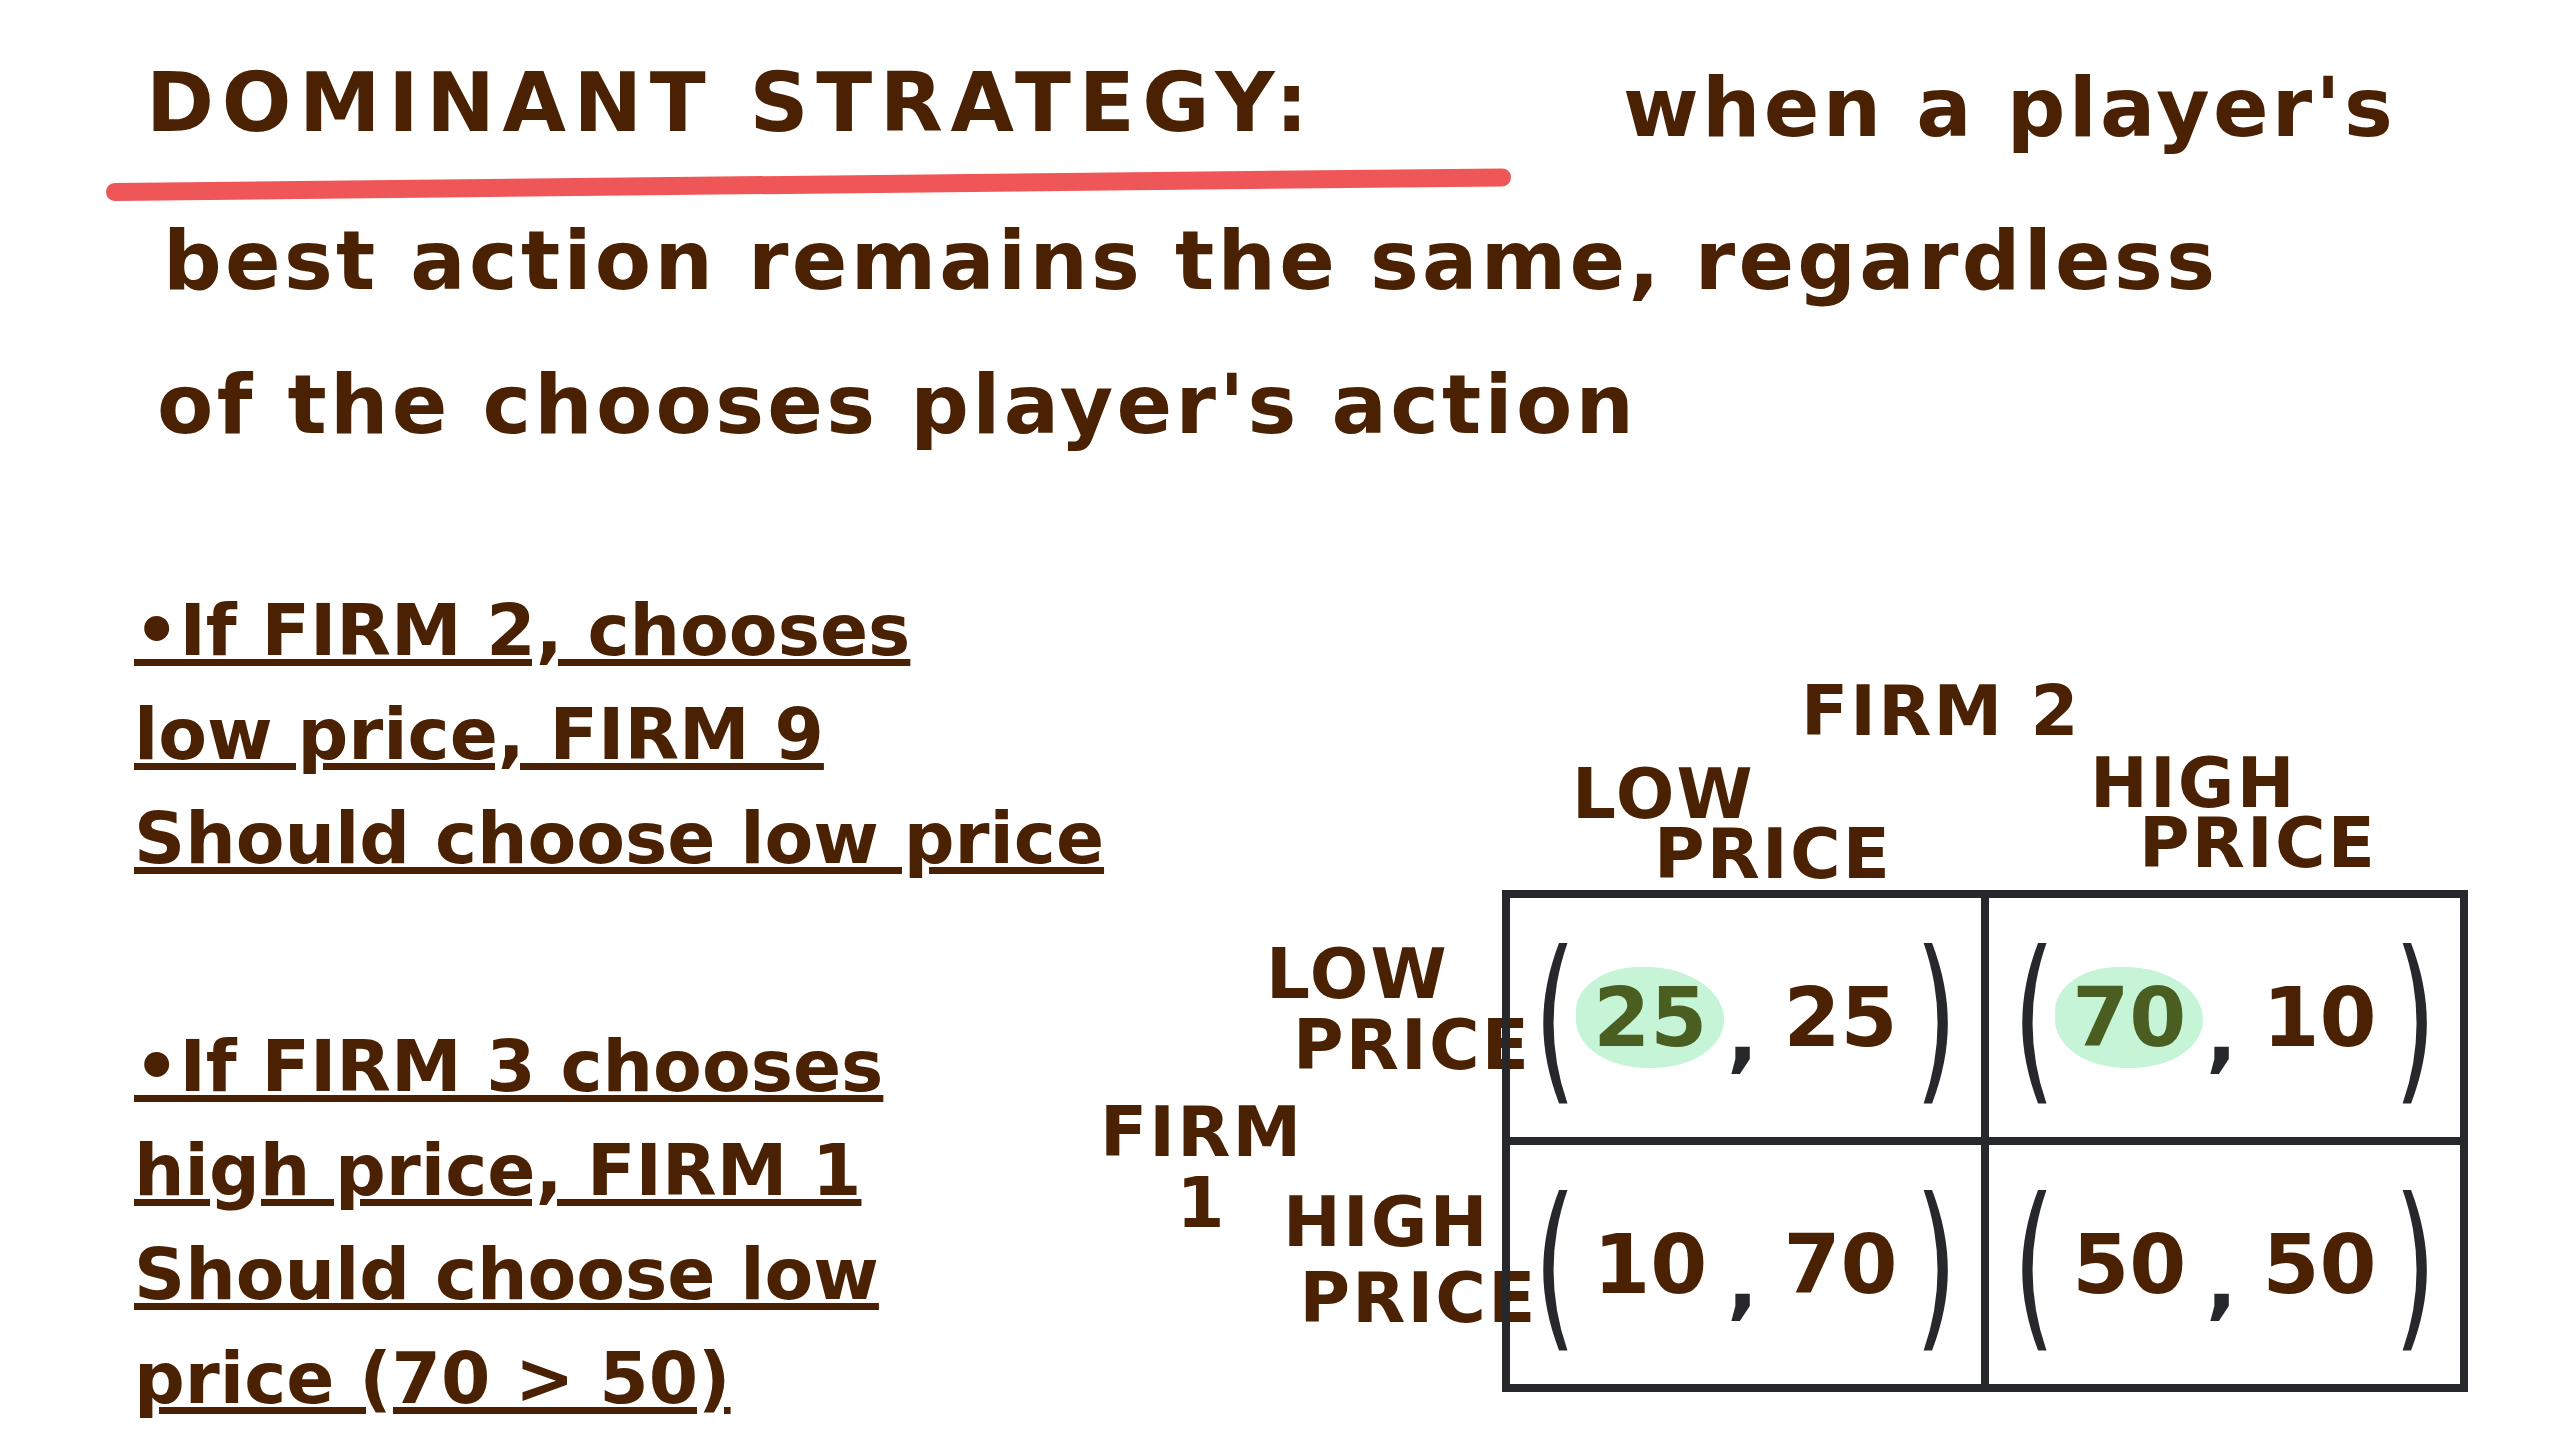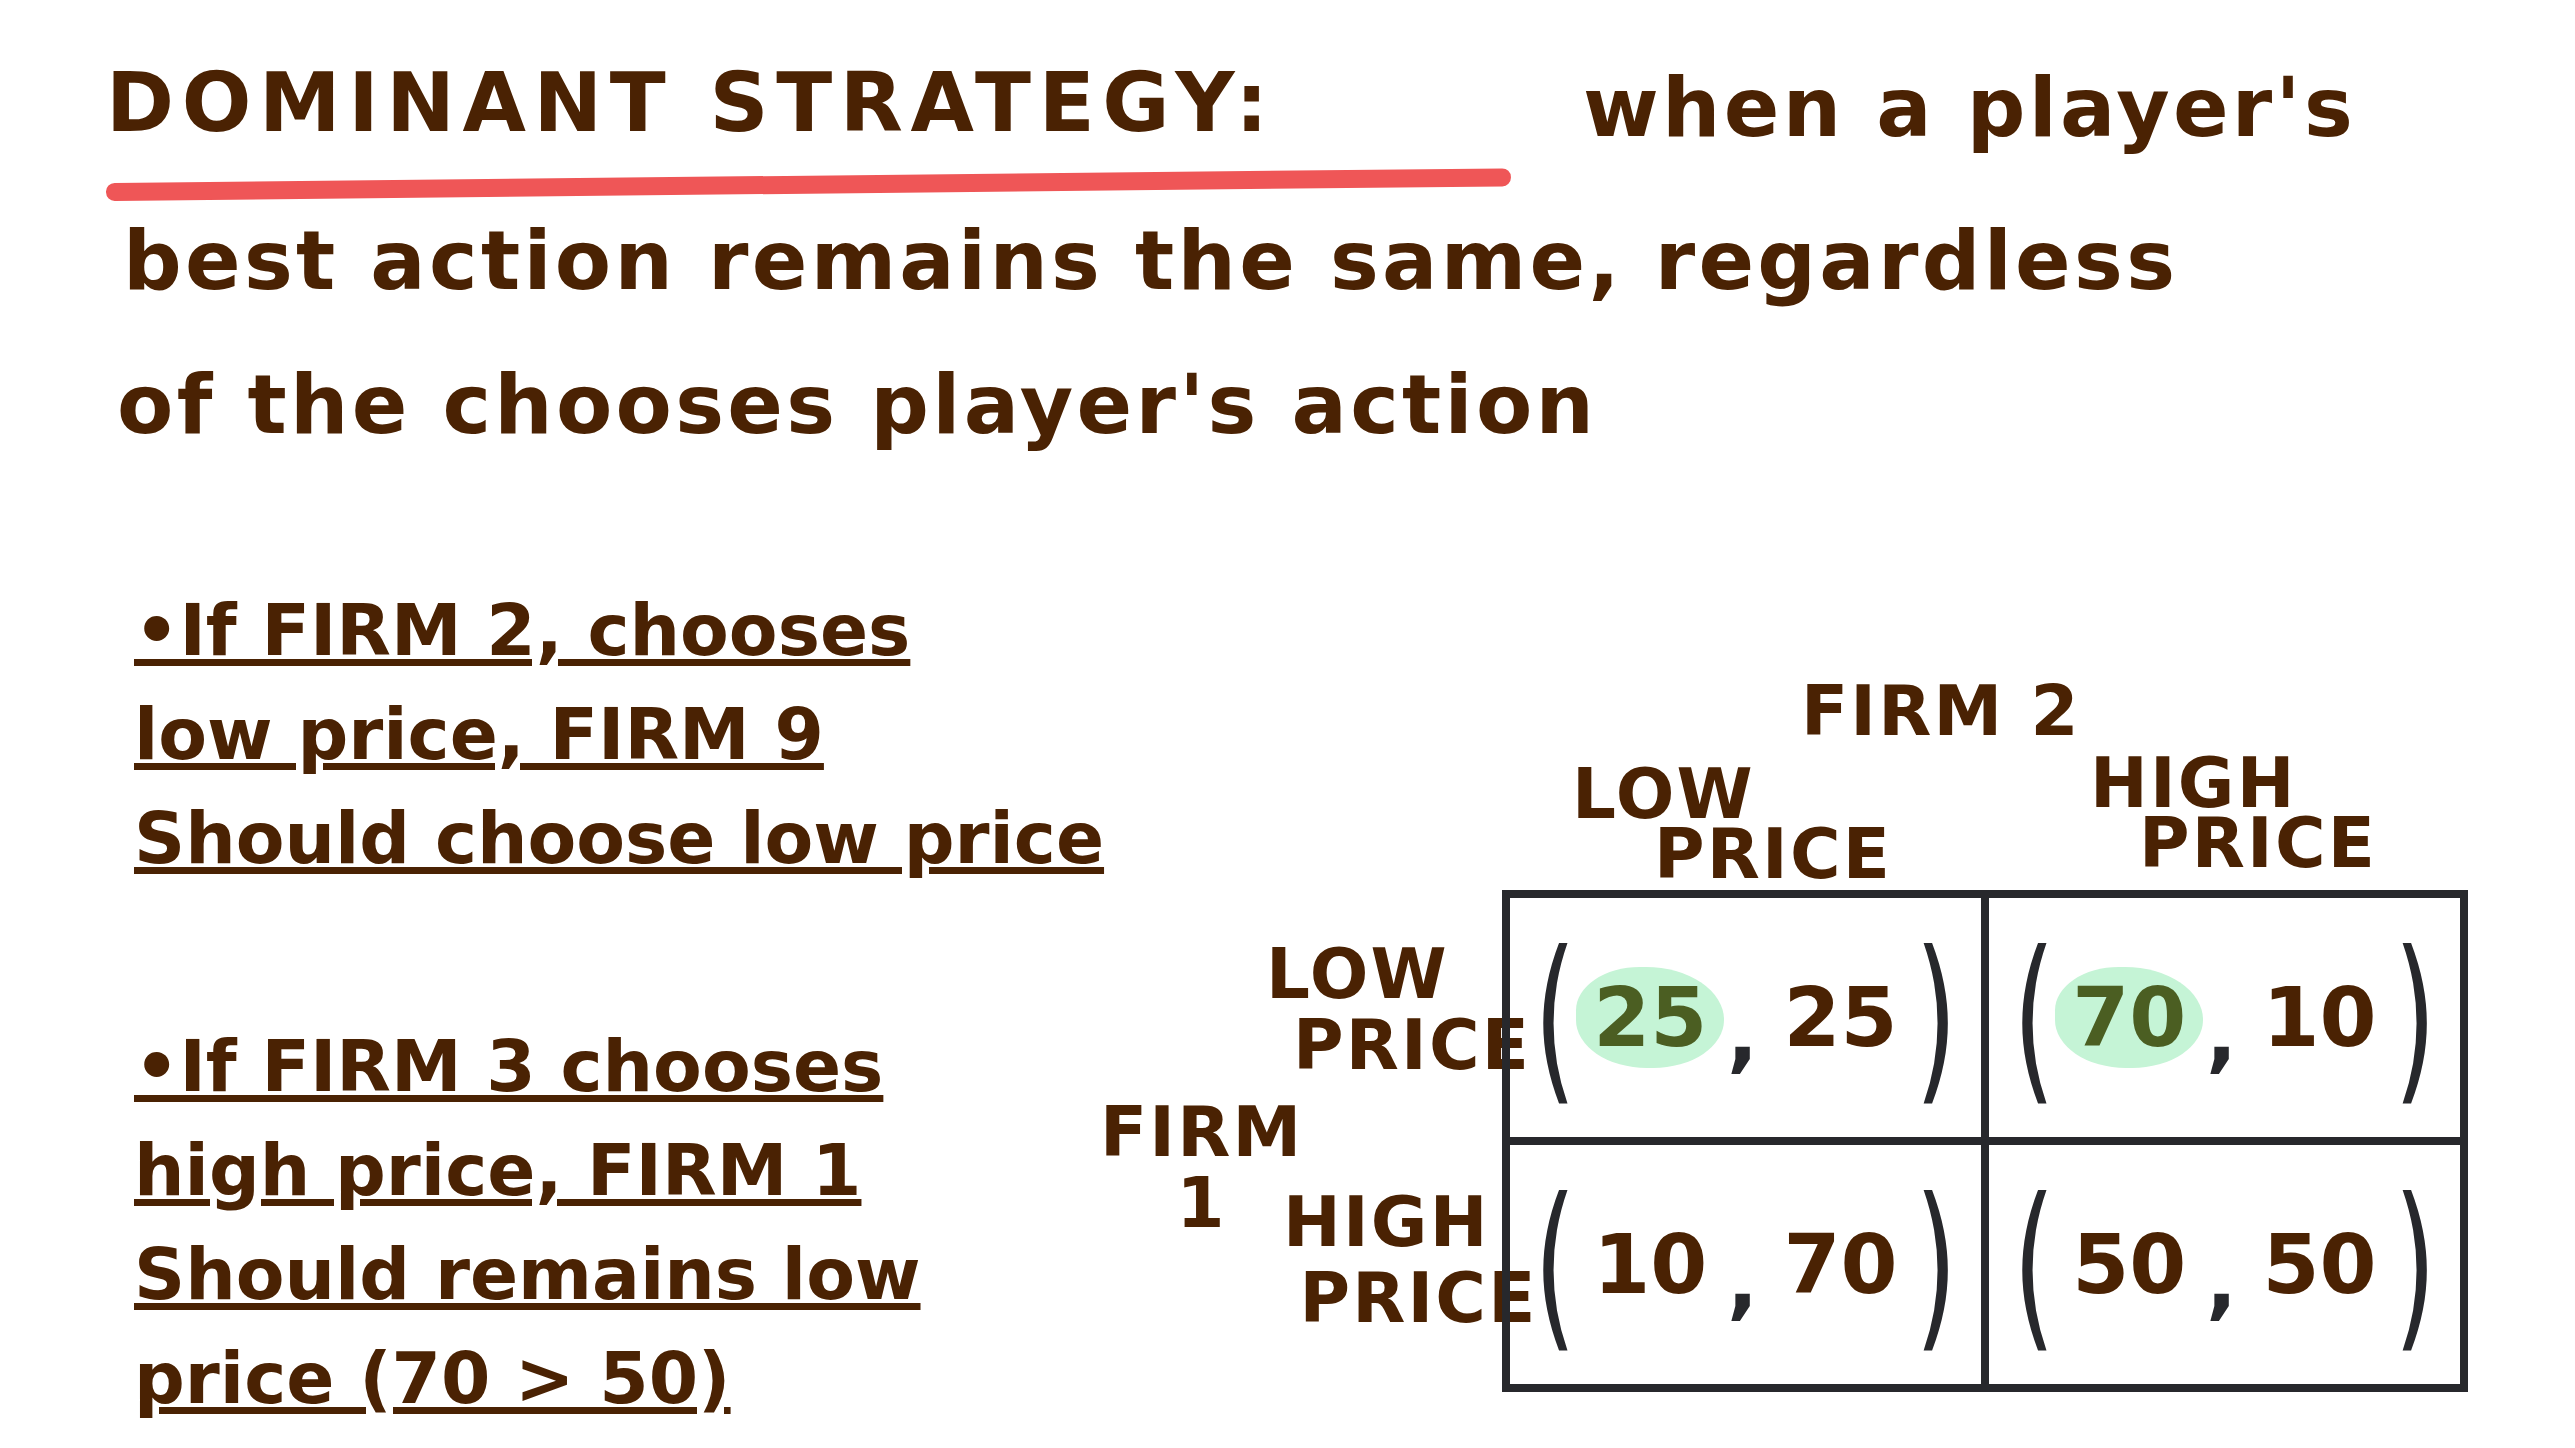--- a/index.html
+++ b/index.html
@@ -1,21 +1,21 @@
 <!DOCTYPE html>
 <html style="font-size:8.7px"><head>
 <meta charset="utf-8">
 <style>
   html, body { margin: 0; padding: 0; background: #ffffff; }
   body {
     width: 2576px; height: 1449px; position: relative; overflow: hidden;
     font-family: "DejaVu Sans", sans-serif; color: #4a2203;
   }
   .hand { font-family: "DejaVu Sans", sans-serif; font-weight: bold; color: #4a2203; position: absolute; white-space: nowrap; }
-  .title-line { font-size: 82px; letter-spacing: 3.3px; }
+  .title-line { font-size: 82px; letter-spacing: 3.3px; margin-left: 40px; }
   #def-title { left: 106px; top: 55px; letter-spacing: 7.6px; }
   #def-underline {
     position: absolute; left: 106px; top: 183px; width: 1405px; height: 17.5px;
     background: #ef5657; border-radius: 8.7px; transform: rotate(-0.6deg); transform-origin: left center;
   }
   #def-rest1 { left: 1583px; top: 60px; }
   #def-line2 { left: 123px; top: 213px; }
   #def-line3 { left: 117px; top: 357px; }
 
   .bullet-block { position: absolute; left: 134px; font-size: 71px; line-height: 104px; text-decoration: underline; }
@@ -62,21 +62,21 @@
 <div class="hand title-line" id="def-line3">of the chooses player's action</div>
 
 <div class="hand bullet-block" id="bullet1">
   <div>•If FIRM 2, chooses</div>
   <div>low price, FIRM 9</div>
   <div>Should choose low price</div>
 </div>
 <div class="hand bullet-block" id="bullet2">
   <div>•If FIRM 3 chooses</div>
   <div>high price, FIRM 1</div>
-  <div>Should remains low</div>
+  <div>Should choose low</div>
   <div>price (70 &gt; 50)</div>
 </div>
 
 <div class="hand label" id="firm2-label">FIRM 2</div>
 <div class="hand label" id="col-low">
   <div>LOW</div>
   <div style="padding-left:82px">PRICE</div>
 </div>
 <div class="hand label" id="col-high">
   <div>HIGH</div>

